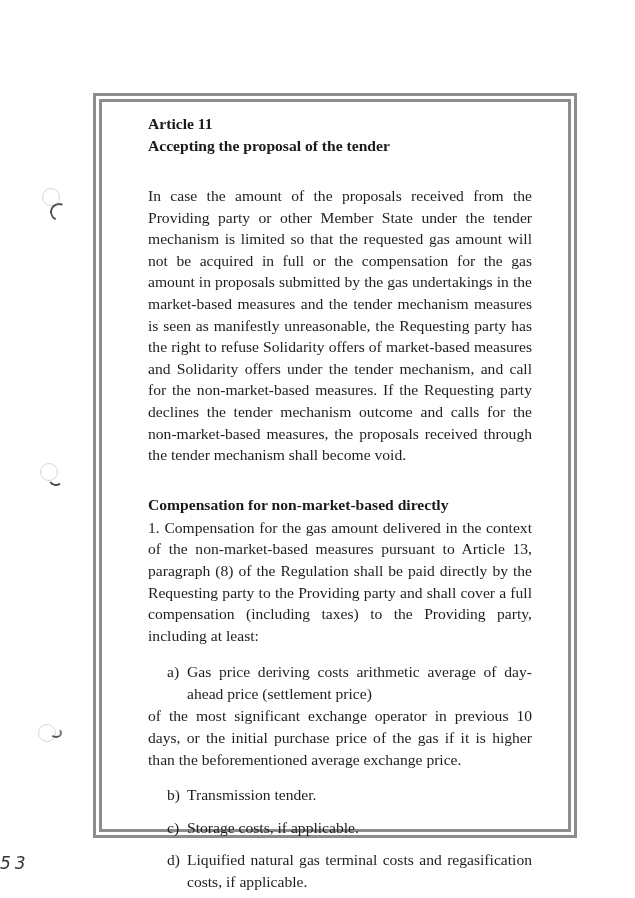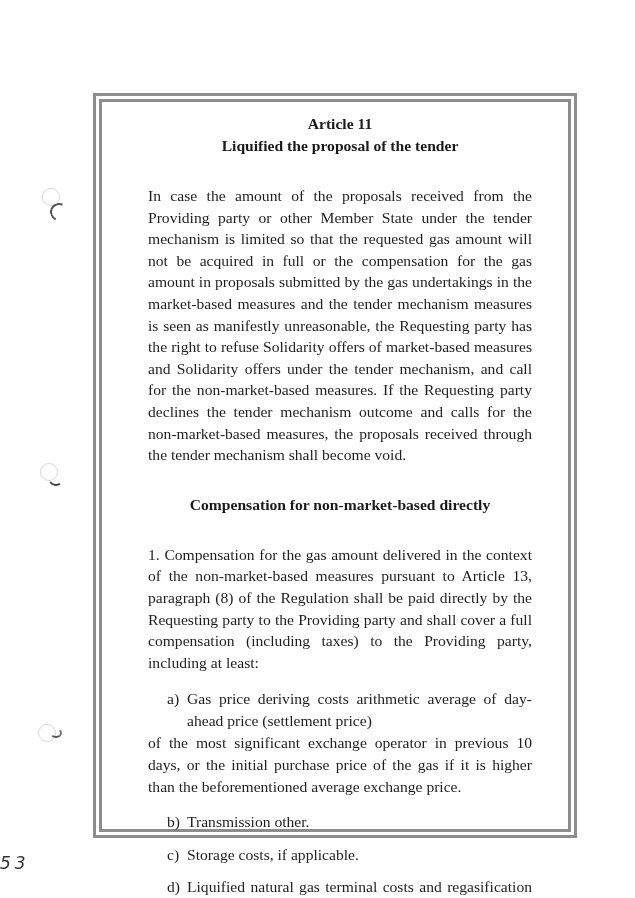--- a/index.html
+++ b/index.html
@@ -33,33 +33,32 @@
   }
   .content {
     position: absolute;
     left: 148px;
     top: 113px;
     width: 384px;
     font-size: 15.6px;
     line-height: 21.6px;
   }
   .heading {
-    text-align: center;
     font-weight: bold;
     font-size: 15.6px;
     line-height: 22px;
     color: #1a1a1a;
   }
   .para {
     text-align: justify;
     margin: 0;
   }
   .article-11-body { margin-top: 28px; }
   .article-12 { margin-top: 28px; }
-  .article-12-body { margin-top: 28px; }
+  .article-12-body { margin-top: 1px; }
   .list-item {
     position: relative;
     padding-left: 39px;
     text-align: justify;
     margin-top: 11px;
   }
   .list-item .marker {
     position: absolute;
     left: 19px;
     top: 0;
@@ -112,37 +111,37 @@
 <div class="punch-tail p1t"></div>
 <div class="punch p2"></div>
 <div class="punch-tail p2t"></div>
 <div class="punch p3"></div>
 <div class="punch-tail p3t"></div>
 
 <div class="content">
 
   <section>
     <div class="heading">Article 11</div>
-    <div class="heading">Liquified the proposal of the tender</div>
+    <div class="heading">Accepting the proposal of the tender</div>
     <p class="para article-11-body">In case the amount of the proposals received from the Providing party or other Member State under the tender mechanism is limited so that the requested gas amount will not be acquired in full or the compensation for the gas amount in proposals submitted by the gas undertakings in the market-based measures and the tender mechanism measures is seen as manifestly unreasonable, the Requesting party has the right to refuse Solidarity offers of market-based measures and Solidarity offers under the tender mechanism, and call for the non-market-based measures. If the Requesting party declines the tender mechanism outcome and calls for the non-market-based measures, the proposals received through the tender mechanism shall become void.</p>
   </section>
 
   <section class="article-12">
     <div class="heading">Compensation for non-market-based directly</div>
     <p class="para article-12-body">1. Compensation for the gas amount delivered in the context of the non-market-based measures pursuant to Article 13, paragraph (8) of the Regulation shall be paid directly by the Requesting party to the Providing party and shall cover a full compensation (including taxes) to the Providing party, including at least:</p>
 
     <div class="list-item first">
       <span class="marker">a)</span>
       <span>Gas price deriving costs arithmetic average of day-ahead price (settlement price)</span>
     </div>
     <p class="para continuation">of the most significant exchange operator in previous 10 days, or the initial purchase price of the gas if it is higher than the beforementioned average exchange price.</p>
 
     <div class="list-item b">
       <span class="marker">b)</span>
-      <span>Transmission other.</span>
+      <span>Transmission tender.</span>
     </div>
     <div class="list-item">
       <span class="marker">c)</span>
       <span>Storage costs, if applicable.</span>
     </div>
     <div class="list-item">
       <span class="marker">d)</span>
       <span>Liquified natural gas terminal costs and regasification costs, if applicable.</span>
     </div>
   </section>

